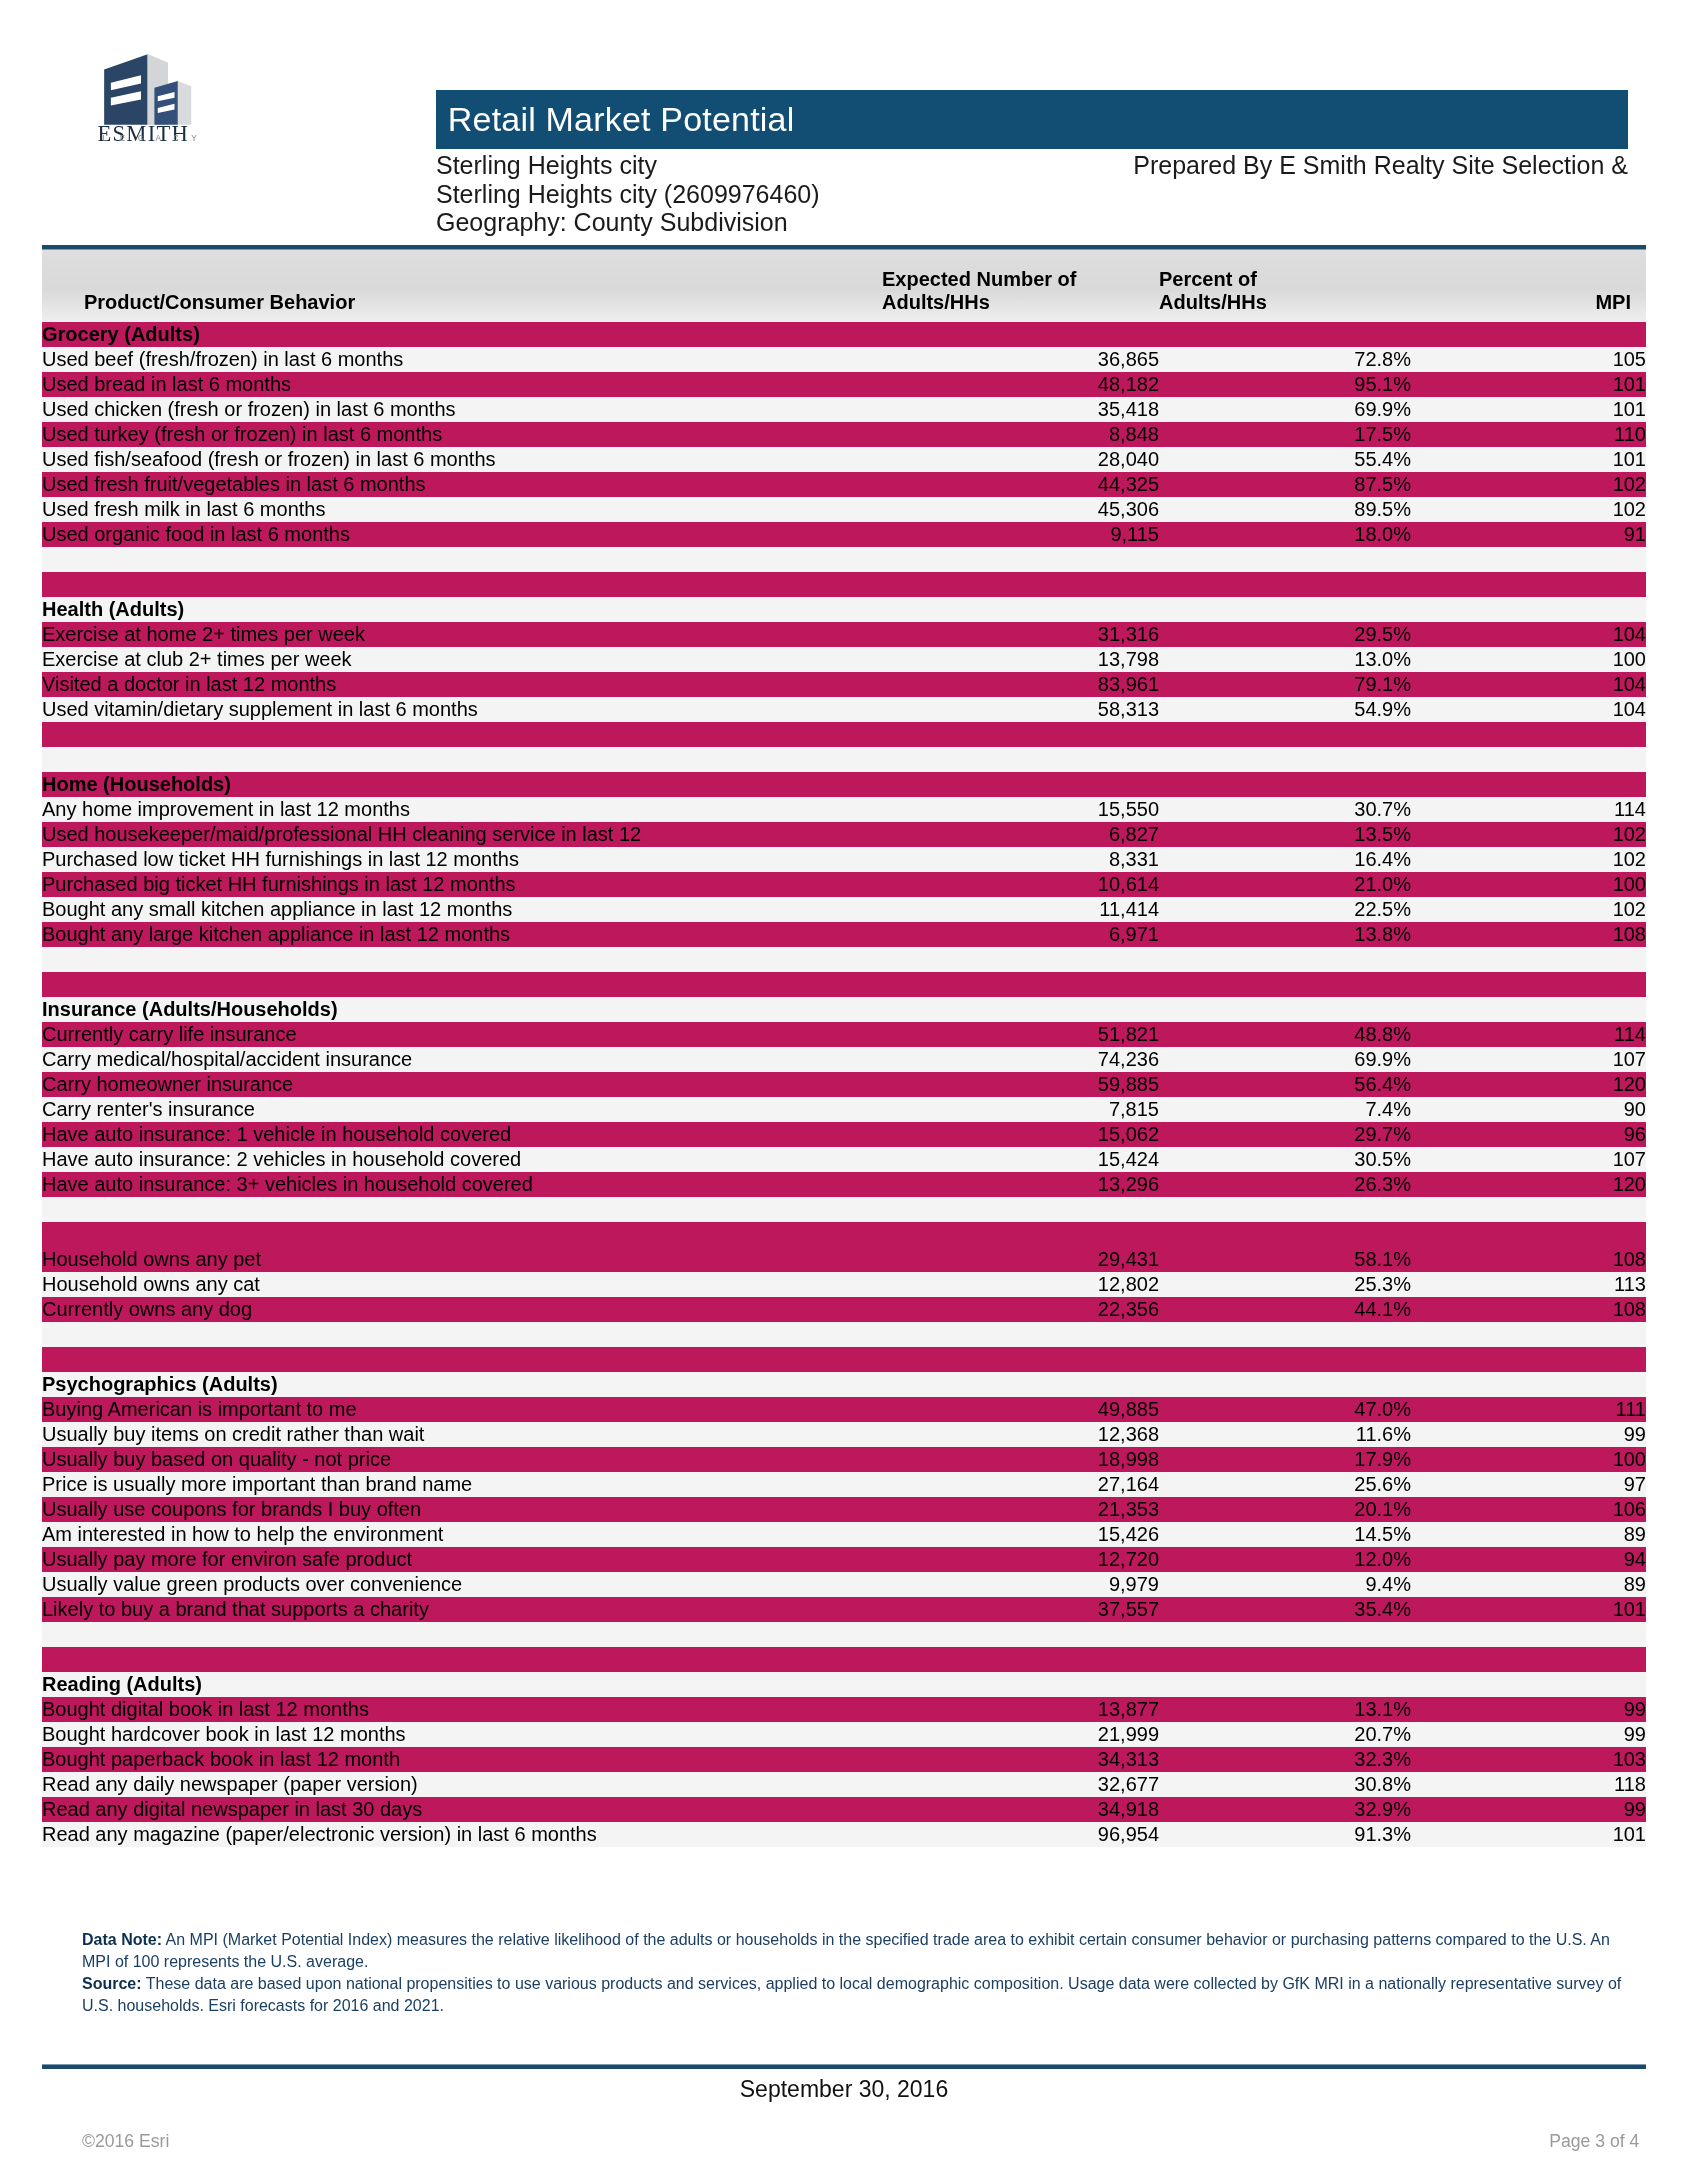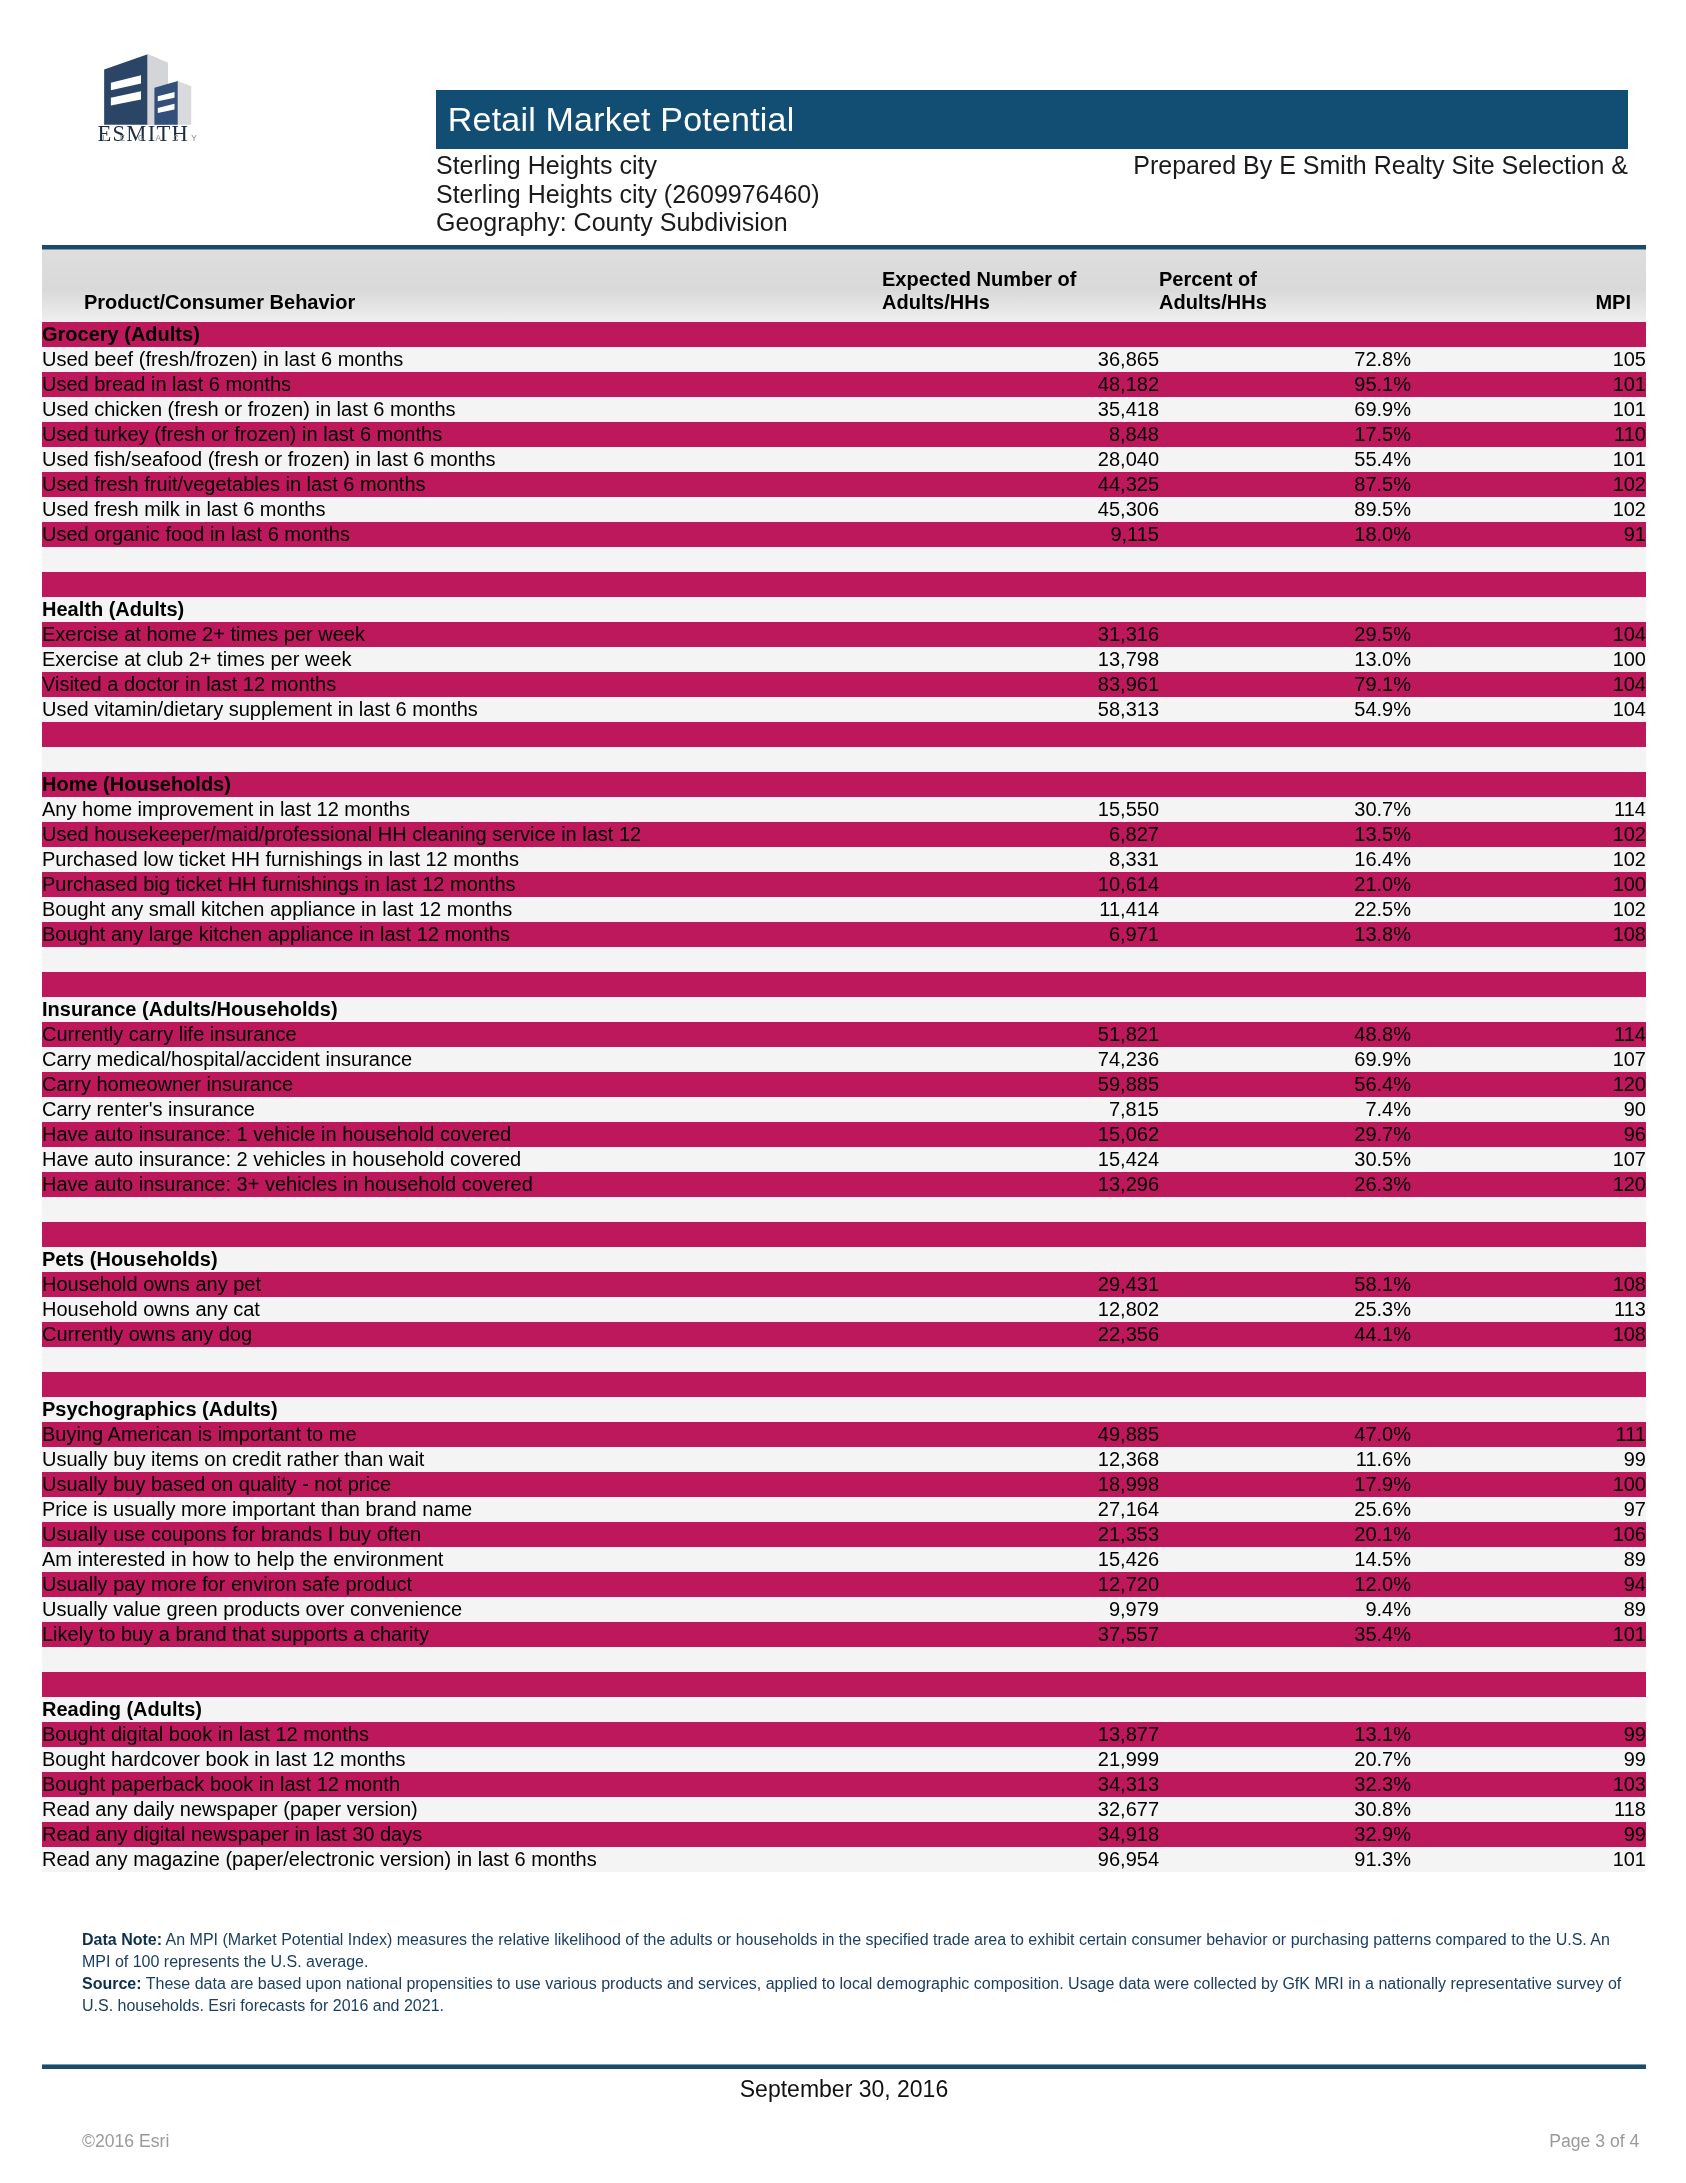--- a/index.html
+++ b/index.html
@@ -495,26 +495,20 @@
             <td class="t-num"></td>
             <td class="t-pct"></td>
             <td class="t-mpi"></td>
           </tr>
           <tr class="odd spacer">
             <td class="t-label">&nbsp;</td>
             <td class="t-num"></td>
             <td class="t-pct"></td>
             <td class="t-mpi"></td>
           </tr>
-          <tr class="even">
-            <td class="t-section">Pets (Households)</td>
-            <td class="t-num"></td>
-            <td class="t-pct"></td>
-            <td class="t-mpi"></td>
-          </tr>
           <tr class="odd">
             <td class="t-label">Household owns any pet</td>
             <td class="t-num">29,431</td>
             <td class="t-pct">58.1%</td>
             <td class="t-mpi">108</td>
           </tr>
           <tr class="even">
             <td class="t-label">Household owns any cat</td>
             <td class="t-num">12,802</td>
             <td class="t-pct">25.3%</td>

